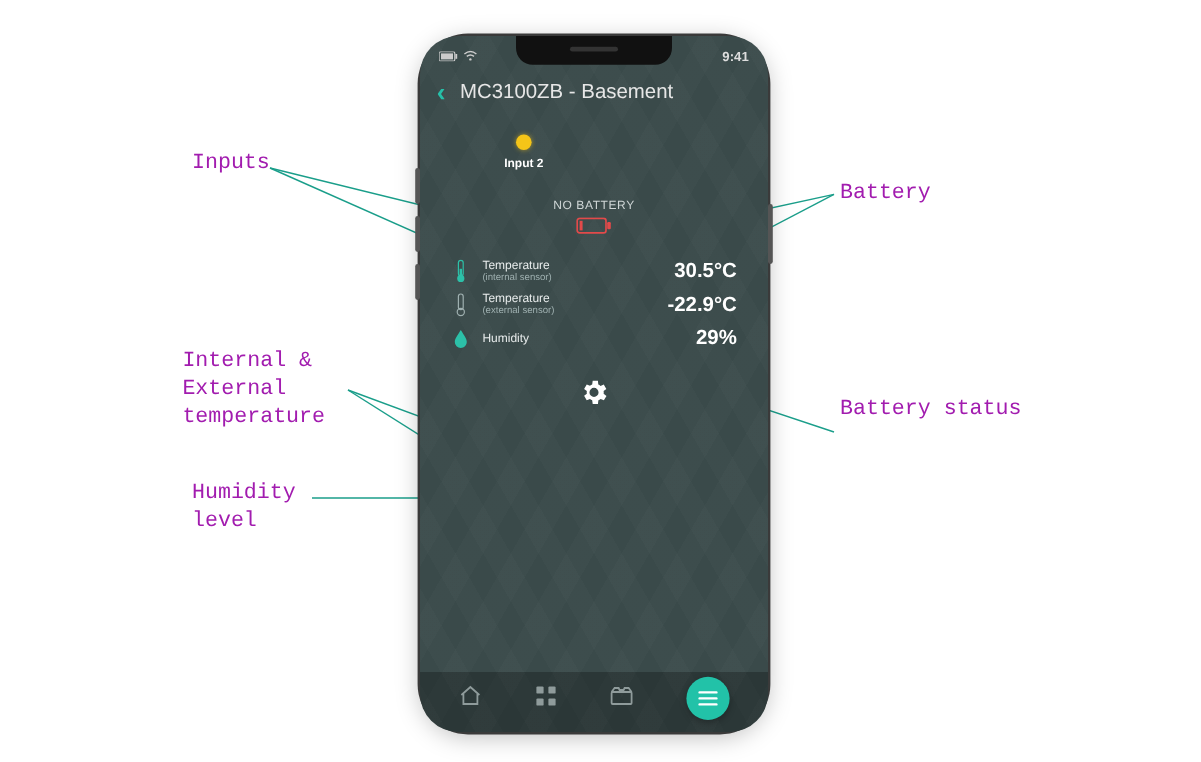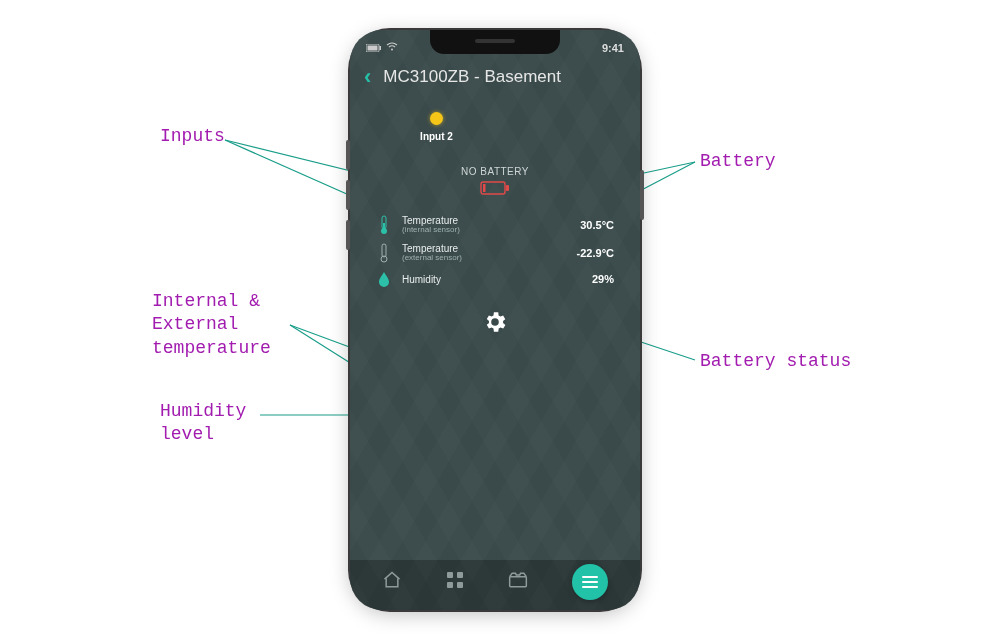--- a/index.html
+++ b/index.html
@@ -152,21 +152,21 @@
   }
   .sensor-text{
     flex:1;
     display:flex;
     flex-direction:column;
     line-height:1.1;
   }
   .sensor-name{ font-size:10px; color:#e8ecec;}
   .sensor-sub{ font-size:8px; color:#9fb0b0;}
   .sensor-val{
-    font-size:11px;
+    font-size:17px;
     font-weight:700;
     color:#fff;
     min-width:48px;
     text-align:right;
   }
 
   .gear-wrap{
     text-align:center;
     margin-top:22px;
   }
@@ -211,21 +211,21 @@
 </head>
 <body>
 
 <div class="annot" style="left:160px; top:125px;">Inputs</div>
 <div class="annot" style="left:152px; top:290px; white-space:pre-line;">Internal &amp;
 External
 temperature</div>
 <div class="annot" style="left:160px; top:400px; white-space:pre-line;">Humidity
 level</div>
 <div class="annot" style="left:700px; top:150px;">Battery</div>
-<div class="annot" style="left:700px; top:350px;">Battery status</div>
+<div class="annot" style="left:700px; top:330px;">Battery status</div>
 
 <svg class="lines">
 
   <line x1="225" y1="140" x2="428" y2="190"></line>
   <line x1="225" y1="140" x2="428" y2="230"></line>
 
   <line x1="695" y1="162" x2="565" y2="190"></line>
   <line x1="695" y1="162" x2="565" y2="230"></line>
 
   <line x1="290" y1="325" x2="390" y2="362"></line>

